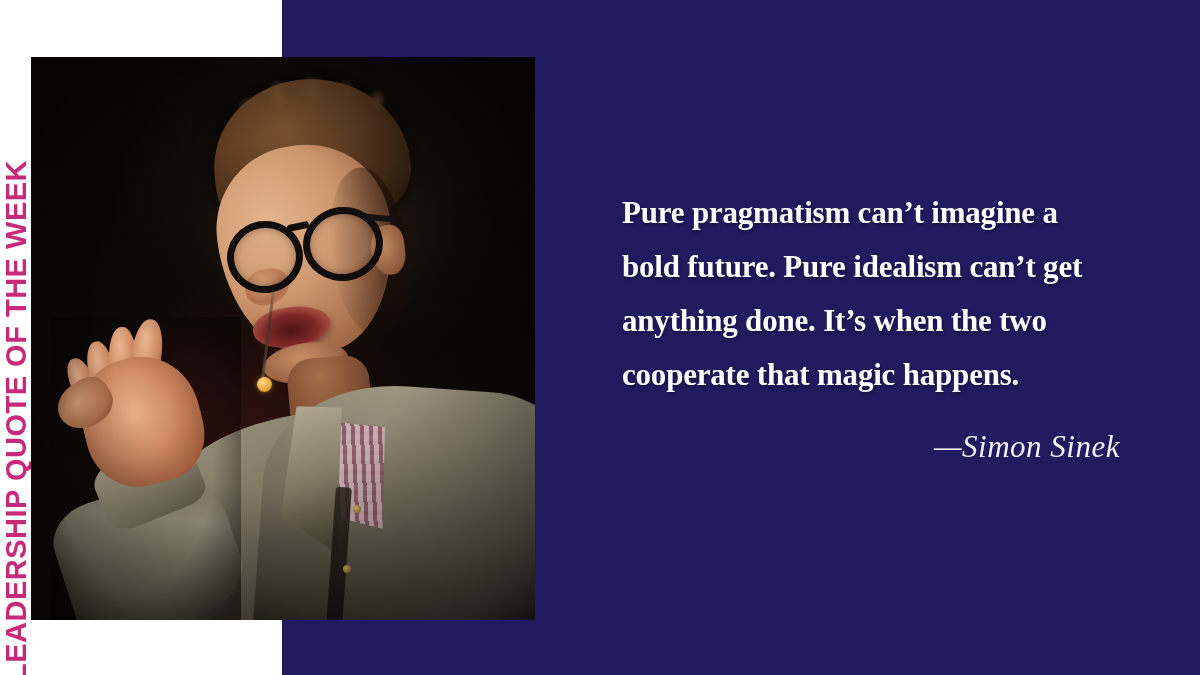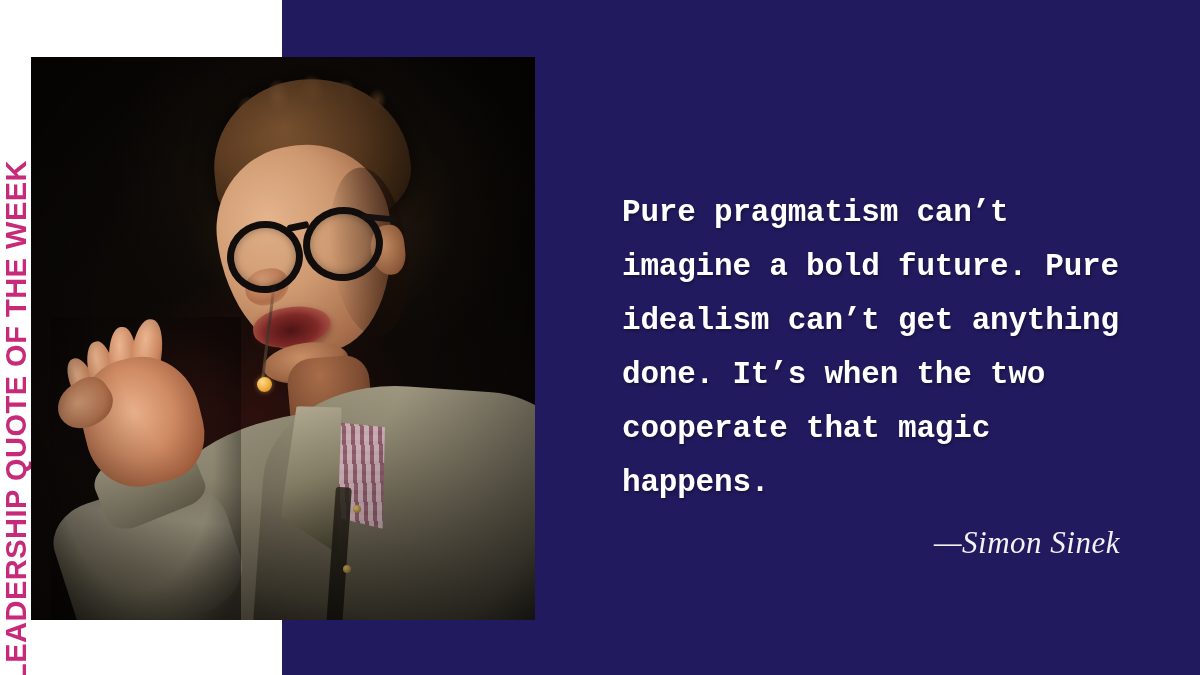--- a/index.html
+++ b/index.html
@@ -379,29 +379,29 @@
   .quote-block {
     position: absolute;
     left: 622px;
     top: 186px;
     width: 500px;
     z-index: 5;
   }
   .quote-text {
     margin: 0;
     color: #ffffff;
-    font-family: Liberation Mono, monospace;
+    font-family: Liberation Serif, serif;
     font-weight: 700;
     font-size: 31px;
     line-height: 54px;
     letter-spacing: -0.2px;
     text-shadow: 1px 2px 3px rgba(0,0,0,0.35);
   }
   .attribution {
-    margin: 16px 0 0 0;
+    margin: 28px 0 0 0;
     text-align: right;
     color: #f4f2f7;
     font-family: "Liberation Serif", serif;
     font-style: italic;
     font-size: 31px;
     line-height: 1.1;
     letter-spacing: 0.5px;
     padding-right: 2px;
   }
 </style>

